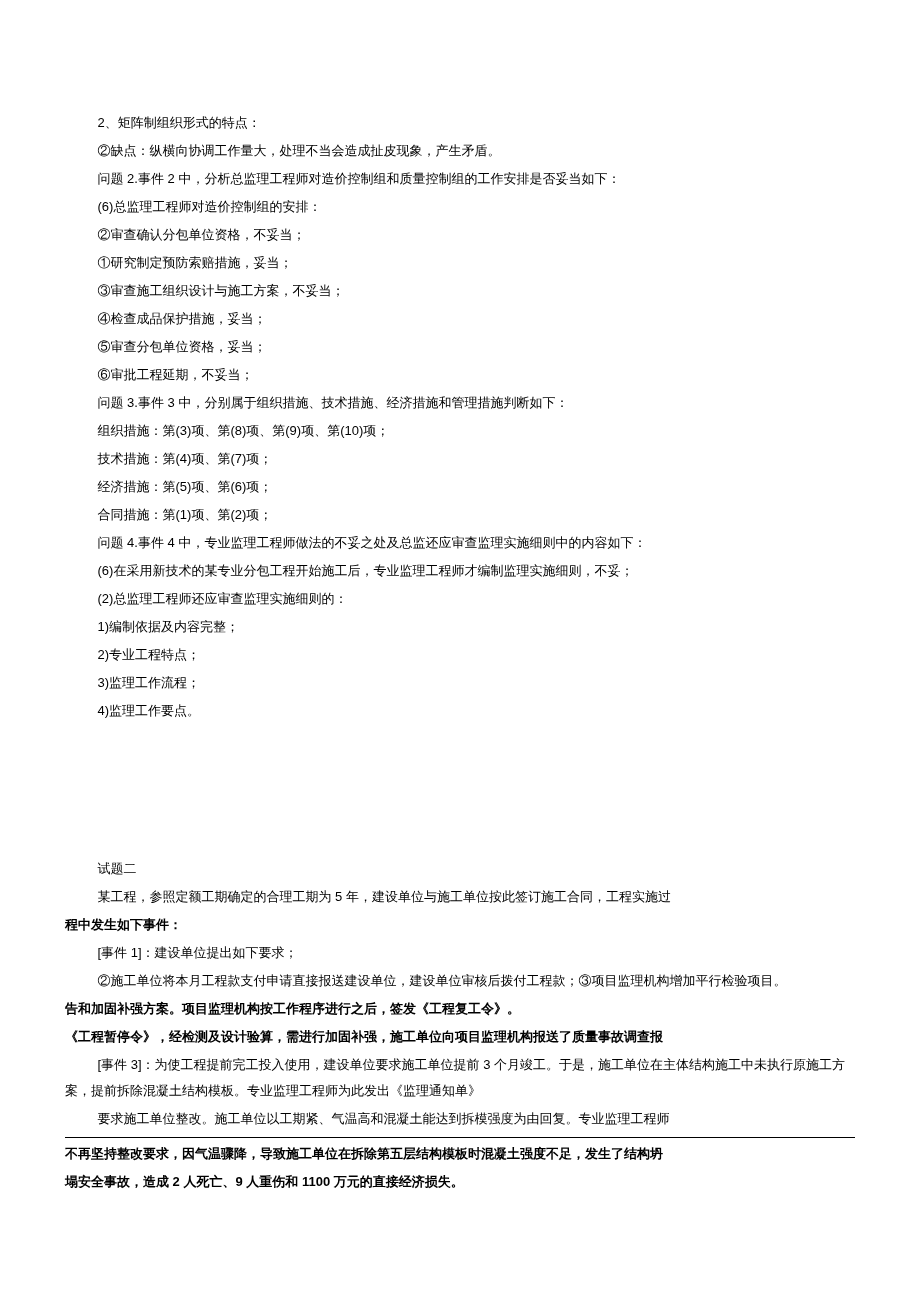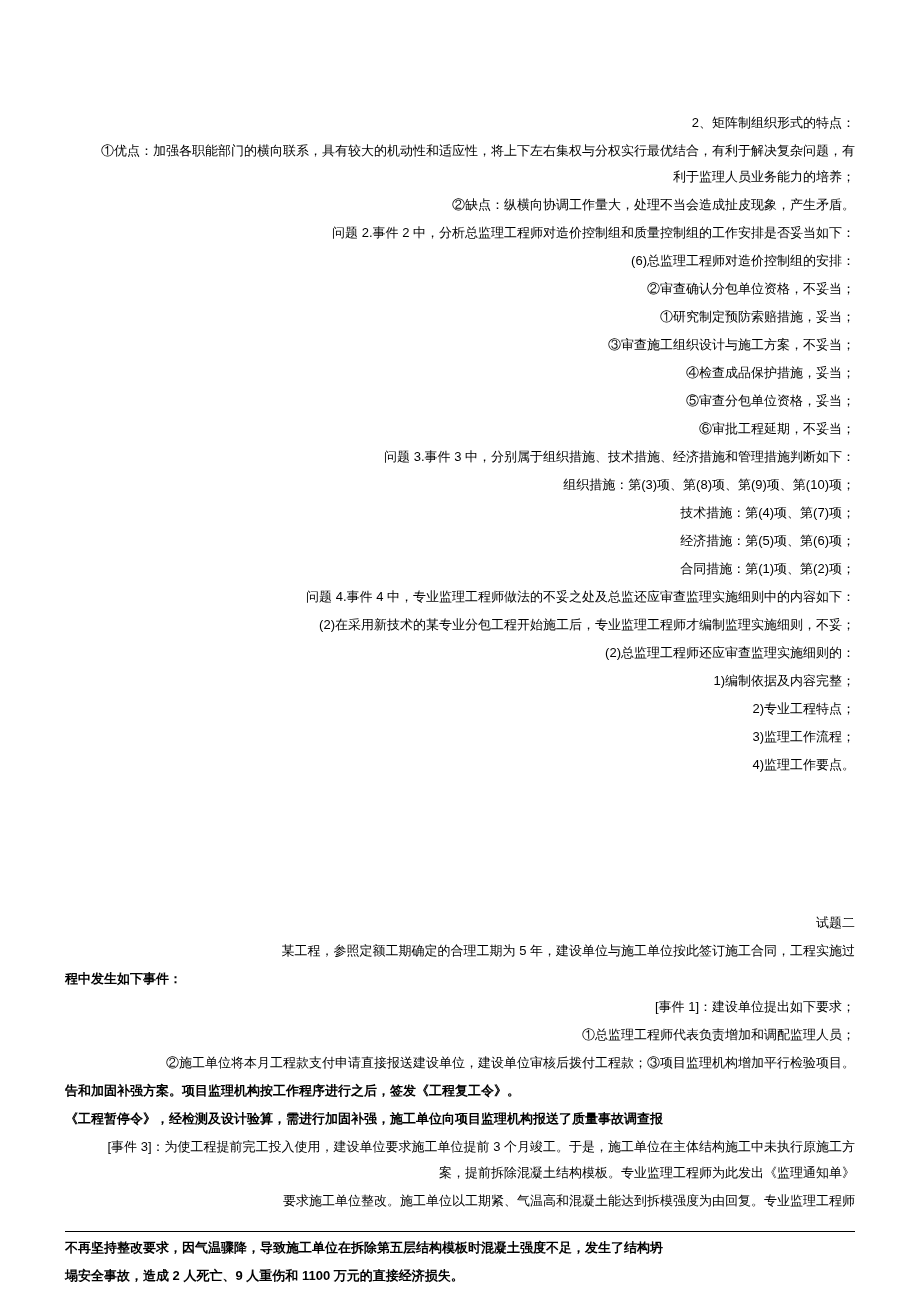--- a/index.html
+++ b/index.html
@@ -10,70 +10,67 @@
       color: #000;
       background: #fff;
       width: 920px;
       padding: 110px 65px 50px 65px;
     }
     .content p {
       margin-bottom: 2px;
     }
     .indent {
       text-indent: 2.5em;
-      text-align: right;
     }
     .no-indent {
       text-indent: 0;
       font-weight: bold;
     }
     .spacer {
       height: 130px;
     }
     .underline-block {
       border-bottom: 1px solid #000;
-      padding-bottom: 15px;
+      padding-bottom: 3px;
       margin-bottom: 3px;
     }
   </style>
 </head>
 <body>
 
 <div class="content">
   <p class="indent">2、矩阵制组织形式的特点：</p>
-  <p class="indent">①优点：加强各职能部门的横向联系，具有较大的机动性和适应性，将上下左右集权与分权实行最优结合，有利于解决复杂问题，有利于监理人员业务能力的培养；</p>
   <p class="indent">②缺点：纵横向协调工作量大，处理不当会造成扯皮现象，产生矛盾。</p>
   <p class="indent">问题 2.事件 2 中，分析总监理工程师对造价控制组和质量控制组的工作安排是否妥当如下：</p>
   <p class="indent">(6)总监理工程师对造价控制组的安排：</p>
   <p class="indent">②审查确认分包单位资格，不妥当；</p>
   <p class="indent">①研究制定预防索赔措施，妥当；</p>
   <p class="indent">③审查施工组织设计与施工方案，不妥当；</p>
   <p class="indent">④检查成品保护措施，妥当；</p>
   <p class="indent">⑤审查分包单位资格，妥当；</p>
   <p class="indent">⑥审批工程延期，不妥当；</p>
   <p class="indent">问题 3.事件 3 中，分别属于组织措施、技术措施、经济措施和管理措施判断如下：</p>
   <p class="indent">组织措施：第(3)项、第(8)项、第(9)项、第(10)项；</p>
   <p class="indent">技术措施：第(4)项、第(7)项；</p>
   <p class="indent">经济措施：第(5)项、第(6)项；</p>
   <p class="indent">合同措施：第(1)项、第(2)项；</p>
   <p class="indent">问题 4.事件 4 中，专业监理工程师做法的不妥之处及总监还应审查监理实施细则中的内容如下：</p>
-  <p class="indent">(2)在采用新技术的某专业分包工程开始施工后，专业监理工程师才编制监理实施细则，不妥；</p>
+  <p class="indent">(6)在采用新技术的某专业分包工程开始施工后，专业监理工程师才编制监理实施细则，不妥；</p>
   <p class="indent">(2)总监理工程师还应审查监理实施细则的：</p>
   <p class="indent">1)编制依据及内容完整；</p>
   <p class="indent">2)专业工程特点；</p>
   <p class="indent">3)监理工作流程；</p>
   <p class="indent">4)监理工作要点。</p>
 
   <div class="spacer"></div>
 
   <p class="indent">试题二</p>
   <p class="indent">某工程，参照定额工期确定的合理工期为 5 年，建设单位与施工单位按此签订施工合同，工程实施过</p>
   <p class="no-indent">程中发生如下事件：</p>
   <p class="indent">[事件 1]：建设单位提出如下要求；</p>
-  <p class="indent">①总监理工程师代表负责增加和调配监理人员；</p>
   <p class="indent">②施工单位将本月工程款支付申请直接报送建设单位，建设单位审核后拨付工程款；③项目监理机构增加平行检验项目。</p>
   <p class="no-indent">告和加固补强方案。项目监理机构按工作程序进行之后，签发《工程复工令》。</p>
   <p class="no-indent">《工程暂停令》，经检测及设计验算，需进行加固补强，施工单位向项目监理机构报送了质量事故调查报</p>
   <p class="indent">[事件 3]：为使工程提前完工投入使用，建设单位要求施工单位提前 3 个月竣工。于是，施工单位在主体结构施工中未执行原施工方案，提前拆除混凝土结构模板。专业监理工程师为此发出《监理通知单》</p>
   <div class="underline-block">
     <p class="indent">要求施工单位整改。施工单位以工期紧、气温高和混凝土能达到拆模强度为由回复。专业监理工程师</p>
   </div>
   <p class="no-indent">不再坚持整改要求，因气温骤降，导致施工单位在拆除第五层结构模板时混凝土强度不足，发生了结构坍</p>
   <p class="no-indent">塌安全事故，造成 2 人死亡、9 人重伤和 1100 万元的直接经济损失。</p>
 

